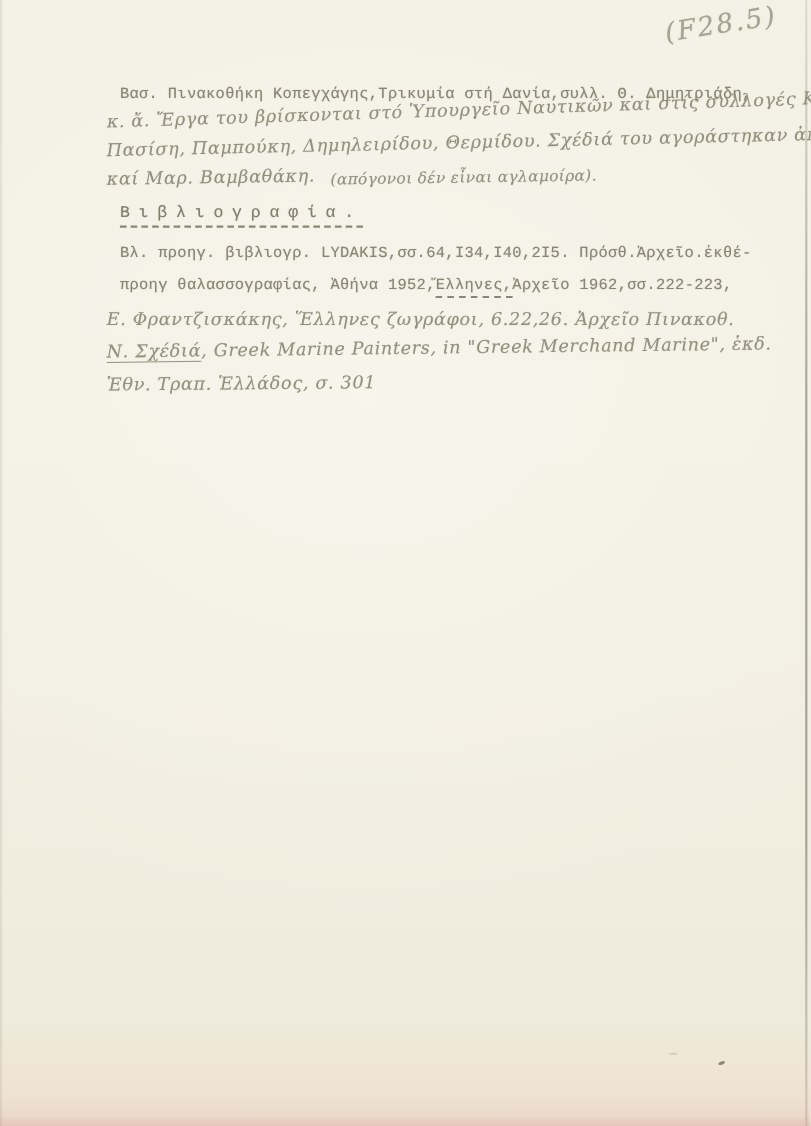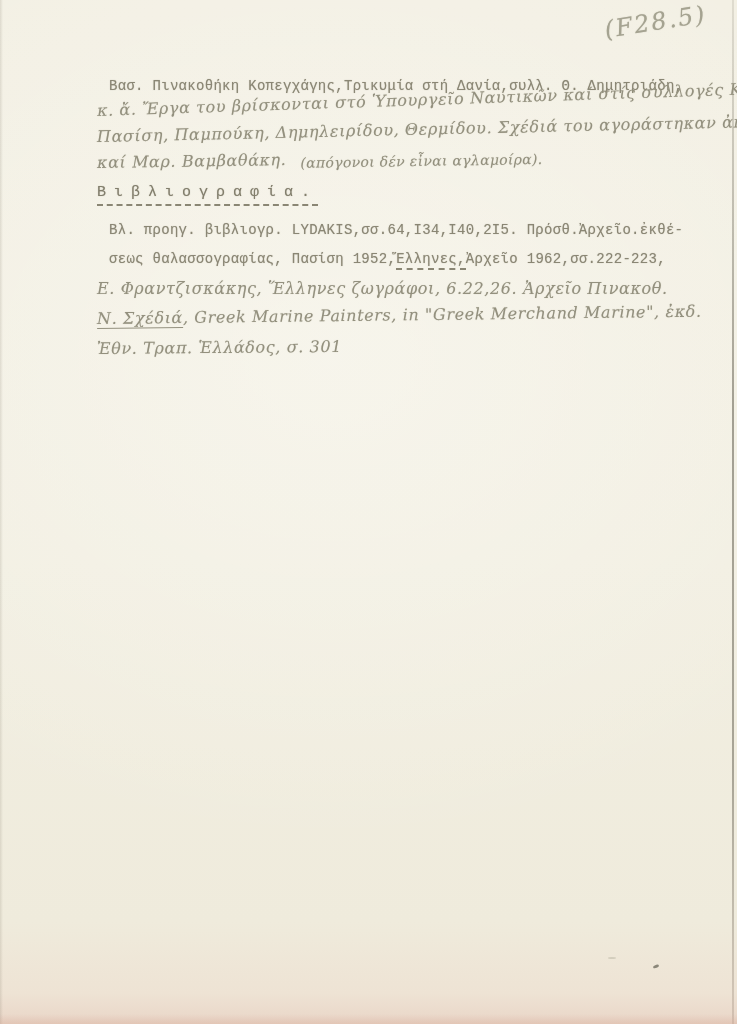--- a/index.html
+++ b/index.html
@@ -58,21 +58,21 @@
   .line.hand{
     font-family:"DejaVu Serif",serif;font-style:italic;
     font-size:16px;line-height:26px;color:#93907e;
     letter-spacing:.6px;
     text-shadow:0 0 1px rgba(147,144,126,.4);
     transform-origin:left center;
   }
   .line.heading{
     font-family:"Liberation Mono","DejaVu Sans Mono",monospace;
     font-size:15px;line-height:22px;color:#827e6c;
-    letter-spacing:8px;margin:6px 0 12px 0;
+    letter-spacing:8px;margin:6px 0 12px 12px;
     text-shadow:0 0 1px rgba(130,126,108,.55);
   }
   .line.heading .u{border-bottom:2px dashed #8a8674;padding-bottom:3px;}
   
   .line.type.bib{line-height:29px;}
   .line.hand.bib{line-height:30px;}
   .line .u{border-bottom:2px dashed currentColor;padding-bottom:1px;}
   .line.hand .u{border-bottom:1px solid currentColor;padding-bottom:0;}
   .line .small{font-size:14px;letter-spacing:.3px;position:relative;top:3px;margin-left:14px;}
   
@@ -95,18 +95,18 @@
 
   <div class="corner-label">(F28.5)</div>
 
   <div class="text-block">
       <div class="line type"><span>Βασ. Πινακοθήκη Κοπεγχάγης,Τρικυμία στή Δανία,συλλ. Θ. Δημητριάδη,</span></div>
       <div class="line hand"><span>κ. ἄ. Ἔργα του βρίσκονται στό Ὑπουργεῖο Ναυτικῶν καί στίς συλλογές Κουτσίδη,</span></div>
       <div class="line hand"><span>Πασίση, Παμπούκη, Δημηλειρίδου, Θερμίδου. Σχέδιά του αγοράστηκαν ἀπό τό Νικ.</span></div>
       <div class="line hand"><span>καί Μαρ. Βαμβαθάκη.</span><span class="small">(απόγονοι δέν εἶναι αγλαμοίρα).</span></div>
       <div class="line heading"><span class="u">Βιβλιογραφία.</span></div>
       <div class="line type bib"><span>Βλ. προηγ. βιβλιογρ. LYDAKIS,σσ.64,Ι34,Ι40,2Ι5. Πρόσθ.Ἀρχεῖο.ἐκθέ-</span></div>
-      <div class="line type bib"><span>σεως θαλασσογραφίας, Πασίση 1952,</span><span class="u">Ἕλληνες,</span><span>Ἀρχεῖο 1962,σσ.222-223,</span></div>
+      <div class="line type bib"><span>προηγ θαλασσογραφίας, Ἀθήνα 1952,</span><span class="u">Ἕλληνες,</span><span>Ἀρχεῖο 1962,σσ.222-223,</span></div>
       <div class="line hand bib"><span>Ε. Φραντζισκάκης, Ἕλληνες ζωγράφοι, 6.22,26. Ἀρχεῖο Πινακοθ.</span></div>
       <div class="line hand bib"><span class="u">Ν. Σχέδιά</span><span>, Greek Marine Painters, in "Greek Merchand Marine", ἐκδ.</span></div>
       <div class="line hand bib"><span>Ἐθν. Τραπ. Ἑλλάδος, σ. 301</span></div>
     </div>
 </div>
 
 </body></html>

